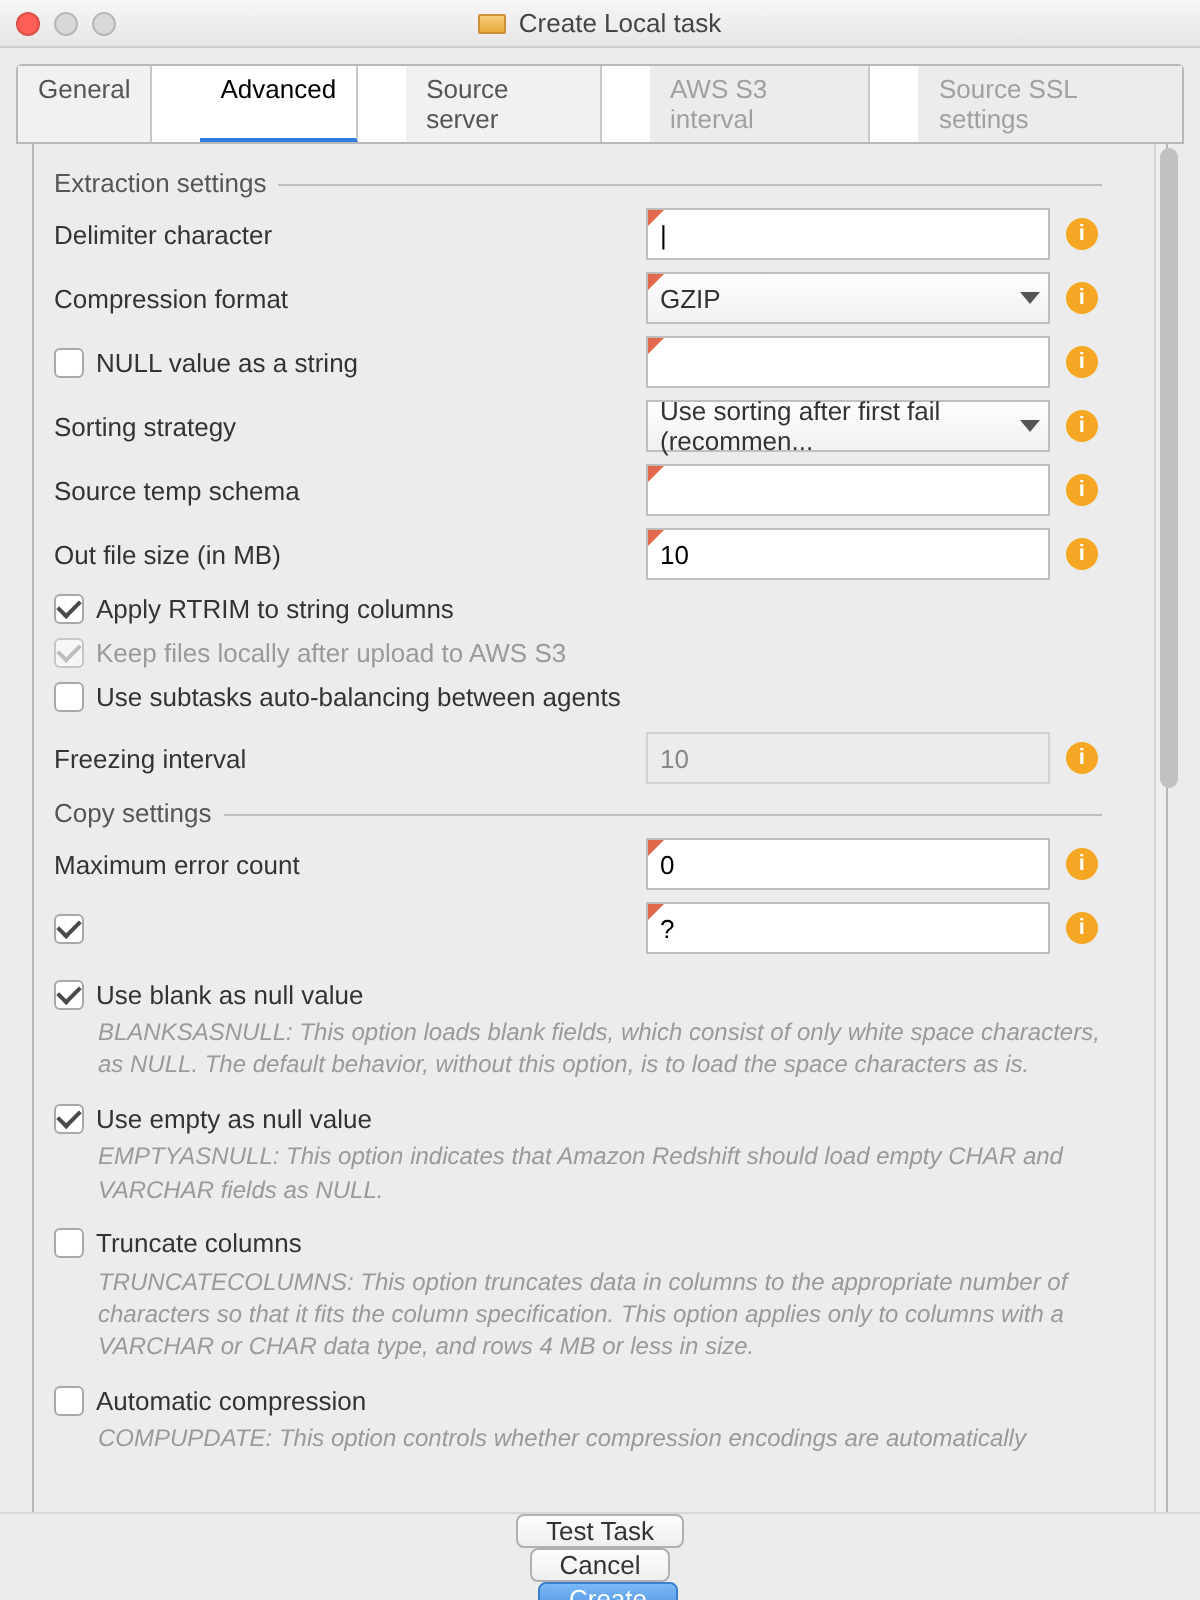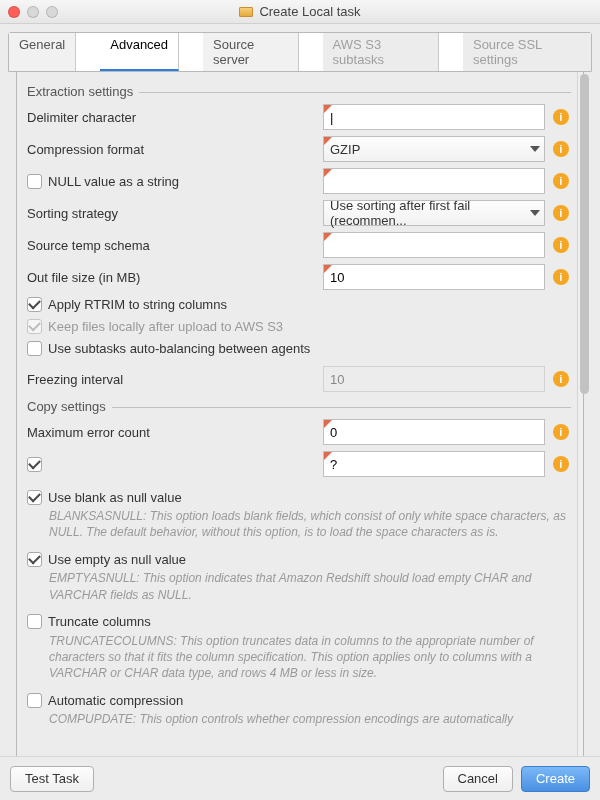--- a/index.html
+++ b/index.html
@@ -63,20 +63,21 @@
   .tab.disabled { color: #a0a0a0; background: #ececec; }
 
   
   .content-outer {
     margin: 0 8px 0 8px;
     border: 1px solid #b8b8b8; border-top: none;
     background: #ececec;
     height: 712px;
     position: relative;
     display: flex;
+    gap: 20px;
   }
   .content {
     padding: 8px 6px 8px 10px;
     flex: 1 1 auto;
     overflow: hidden;
   }
   .scroll-track {
     width: 14px; background: #efefef;
     border-left: 1px solid #d4d4d4;
     position: relative;
@@ -171,20 +172,21 @@
   }
   .check-line { display: flex; align-items: center; gap: 6px; min-height: 22px; }
 
   
   .footer {
     position: absolute; left: 0; right: 0; bottom: 0;
     height: 44px; padding: 0 10px;
     display: flex; align-items: center;
     background: #ececec;
     border-top: 1px solid #d7d7d7;
+    flex-direction: column;
   }
   .btn {
     height: 26px; padding: 0 14px;
     border: 1px solid #b0b0b0; border-radius: 4px;
     background: linear-gradient(#fdfdfd,#efefef);
     font-size: 13px; color: #333;
     display: inline-flex; align-items: center;
   }
   .btn.primary {
     background: linear-gradient(#7bb8f7,#4a90e2);
@@ -206,21 +208,21 @@
     <span class="title-icon"></span>
     <span>Create Local task</span>
   </div>
 </div>
 
 <div class="tabs-wrap">
   <div class="tabs">
     <div class="tab">General</div>
     <div class="tab active">Advanced</div>
     <div class="tab">Source server</div>
-    <div class="tab disabled">AWS S3 subtasks</div>
+    <div class="tab disabled">AWS S3 interval</div>
     <div class="tab disabled">Source SSL settings</div>
   </div>
 
   <div class="content-outer">
     <div class="content">
 
       <div class="group">
         <span class="group-label">Extraction settings</span>
 
         <div class="row">

